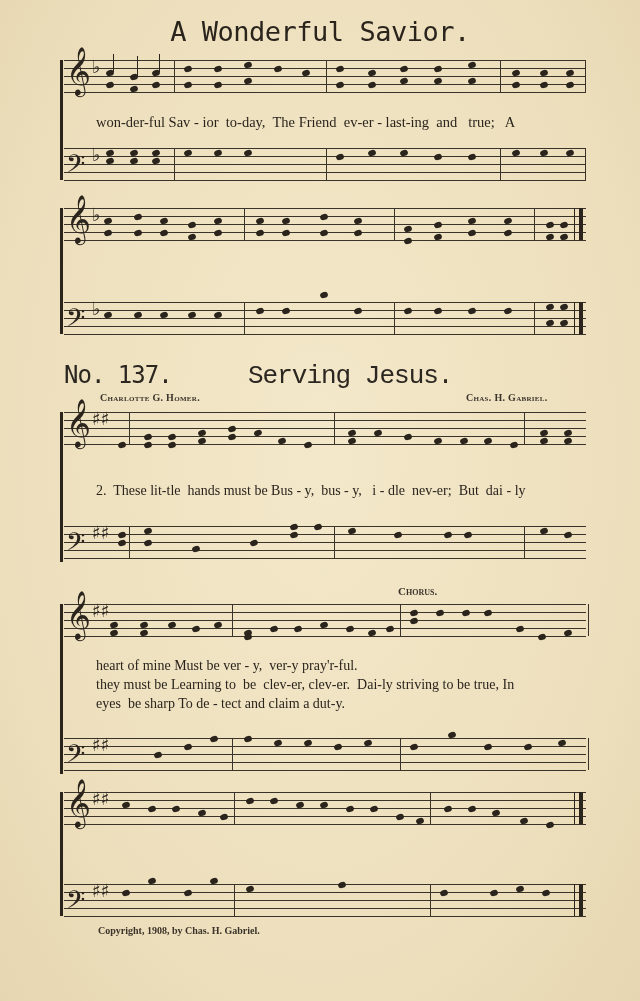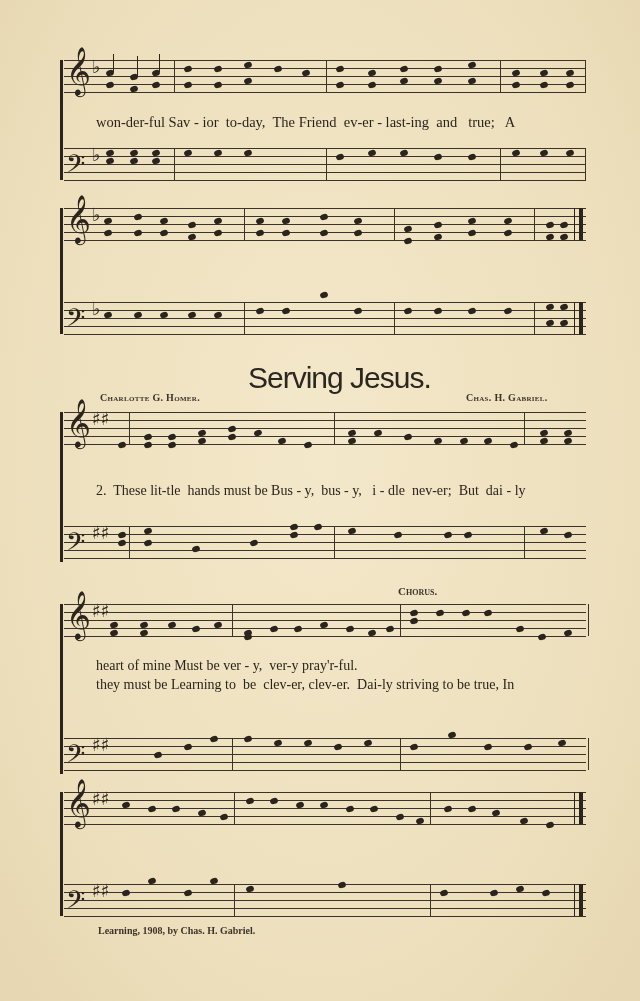--- a/index.html
+++ b/index.html
@@ -35,30 +35,31 @@
     background:#2a241d; transform:rotate(-20deg);
   }
   .stem { position:absolute; width:1px; background:#2a241d; }
   .lyric {
     position:absolute; left:96px; font-size:14.5px; white-space:pre; color:#2a241d;
     font-family:"Liberation Serif", serif;
   }
   .lyric.small { font-size:14px; }
   .heading-row { position:absolute; top:361px; left:64px; width:540px; height:32px; }
   .hymn-no { position:absolute; left:0; top:0; font-family:"DejaVu Sans Mono", monospace; font-size:24px; letter-spacing:-1px; }
-  .hymn-title { position:absolute; left:184px; top:0; font-family:Liberation Sans, sans-serif; font-size:30px; letter-spacing:-1px; }
+  .hymn-title { position:absolute; left:184px; top:0; font-family:Liberation Mono, monospace; font-size:26px; letter-spacing:-1px; }
   .credit { position:absolute; top:392px; font-size:10px; font-variant:small-caps; letter-spacing:0.3px; font-weight:bold; color:#3a332a; }
   .chorus { position:absolute; left:398px; top:585px; font-size:11px; font-variant:small-caps; font-weight:bold; color:#3a332a; }
   .copyright { position:absolute; left:98px; top:925px; font-size:10px; font-weight:bold; color:#3a332a; }
 </style>
 </head>
 <body>
 
 <div class="page">
 
+  <div class="title-main">A Wonderful Savior.</div>
 
   <div class="system" style="top:60px;height:120px;">
     <div class="brace" style="top:0;height:120px;"></div>
     <div class="staff" style="top:0;">
       <div class="line" style="top:0"></div>
         <div class="line" style="top:8px"></div>
         <div class="line" style="top:16px"></div>
         <div class="line" style="top:24px"></div>
         <div class="line" style="top:32px"></div>
       <span class="clef">𝄞</span>
@@ -207,20 +208,21 @@
         <div class="note" style="left:404px;top:6px"></div>
         <div class="note" style="left:440px;top:6px"></div>
       <div class="note" style="left:482px;top:2px"></div>
         <div class="note" style="left:482px;top:18px"></div>
         <div class="note" style="left:496px;top:2px"></div>
         <div class="note" style="left:496px;top:18px"></div>
     </div>
   </div>
 
   <div class="heading-row">
+    <span class="hymn-no">No. 137.</span>
     <span class="hymn-title">Serving Jesus.</span>
   </div>
   <div class="credit" style="left:100px;">Charlotte G. Homer.</div>
   <div class="credit" style="left:466px;">Chas. H. Gabriel.</div>
 
   <div class="system" style="top:412px;height:150px;">
     <div class="brace" style="top:0;height:150px;"></div>
     <div class="staff" style="top:0;">
       <div class="line" style="top:0"></div>
         <div class="line" style="top:8px"></div>
@@ -347,20 +349,21 @@
         <div class="note" style="left:300px;top:2px"></div>
       <div class="note" style="left:346px;top:6px"></div>
         <div class="note" style="left:384px;top:-6px"></div>
         <div class="note" style="left:420px;top:6px"></div>
         <div class="note" style="left:460px;top:6px"></div>
         <div class="note" style="left:494px;top:2px"></div>
     </div>
   </div>
   <div class="lyric small" style="top:658px;">heart of mine Must be ver - y,  ver-y pray'r-ful.</div>
   <div class="lyric small" style="top:677px;">they must be Learning to  be  clev-er, clev-er.  Dai-ly striving to be true, In</div>
+  <div class="lyric small" style="top:696px;">eyes  be sharp To de - tect and claim a dut-y.</div>
 
   <div class="system" style="top:792px;height:124px;">
     <div class="brace" style="top:0;height:124px;"></div>
     <div class="staff" style="top:0;">
       <div class="line" style="top:0"></div>
         <div class="line" style="top:8px"></div>
         <div class="line" style="top:16px"></div>
         <div class="line" style="top:24px"></div>
         <div class="line" style="top:32px"></div>
       <span class="clef">𝄞</span>
@@ -406,14 +409,14 @@
         <div class="note" style="left:146px;top:-6px"></div>
       <div class="note" style="left:182px;top:2px"></div>
         <div class="note" style="left:274px;top:-2px"></div>
       <div class="note" style="left:376px;top:6px"></div>
         <div class="note" style="left:426px;top:6px"></div>
         <div class="note" style="left:452px;top:2px"></div>
         <div class="note" style="left:478px;top:6px"></div>
     </div>
   </div>
 
-  <div class="copyright">Learning, 1908, by Chas. H. Gabriel.</div>
+  <div class="copyright">Copyright, 1908, by Chas. H. Gabriel.</div>
 </div>
 
 </body></html>

